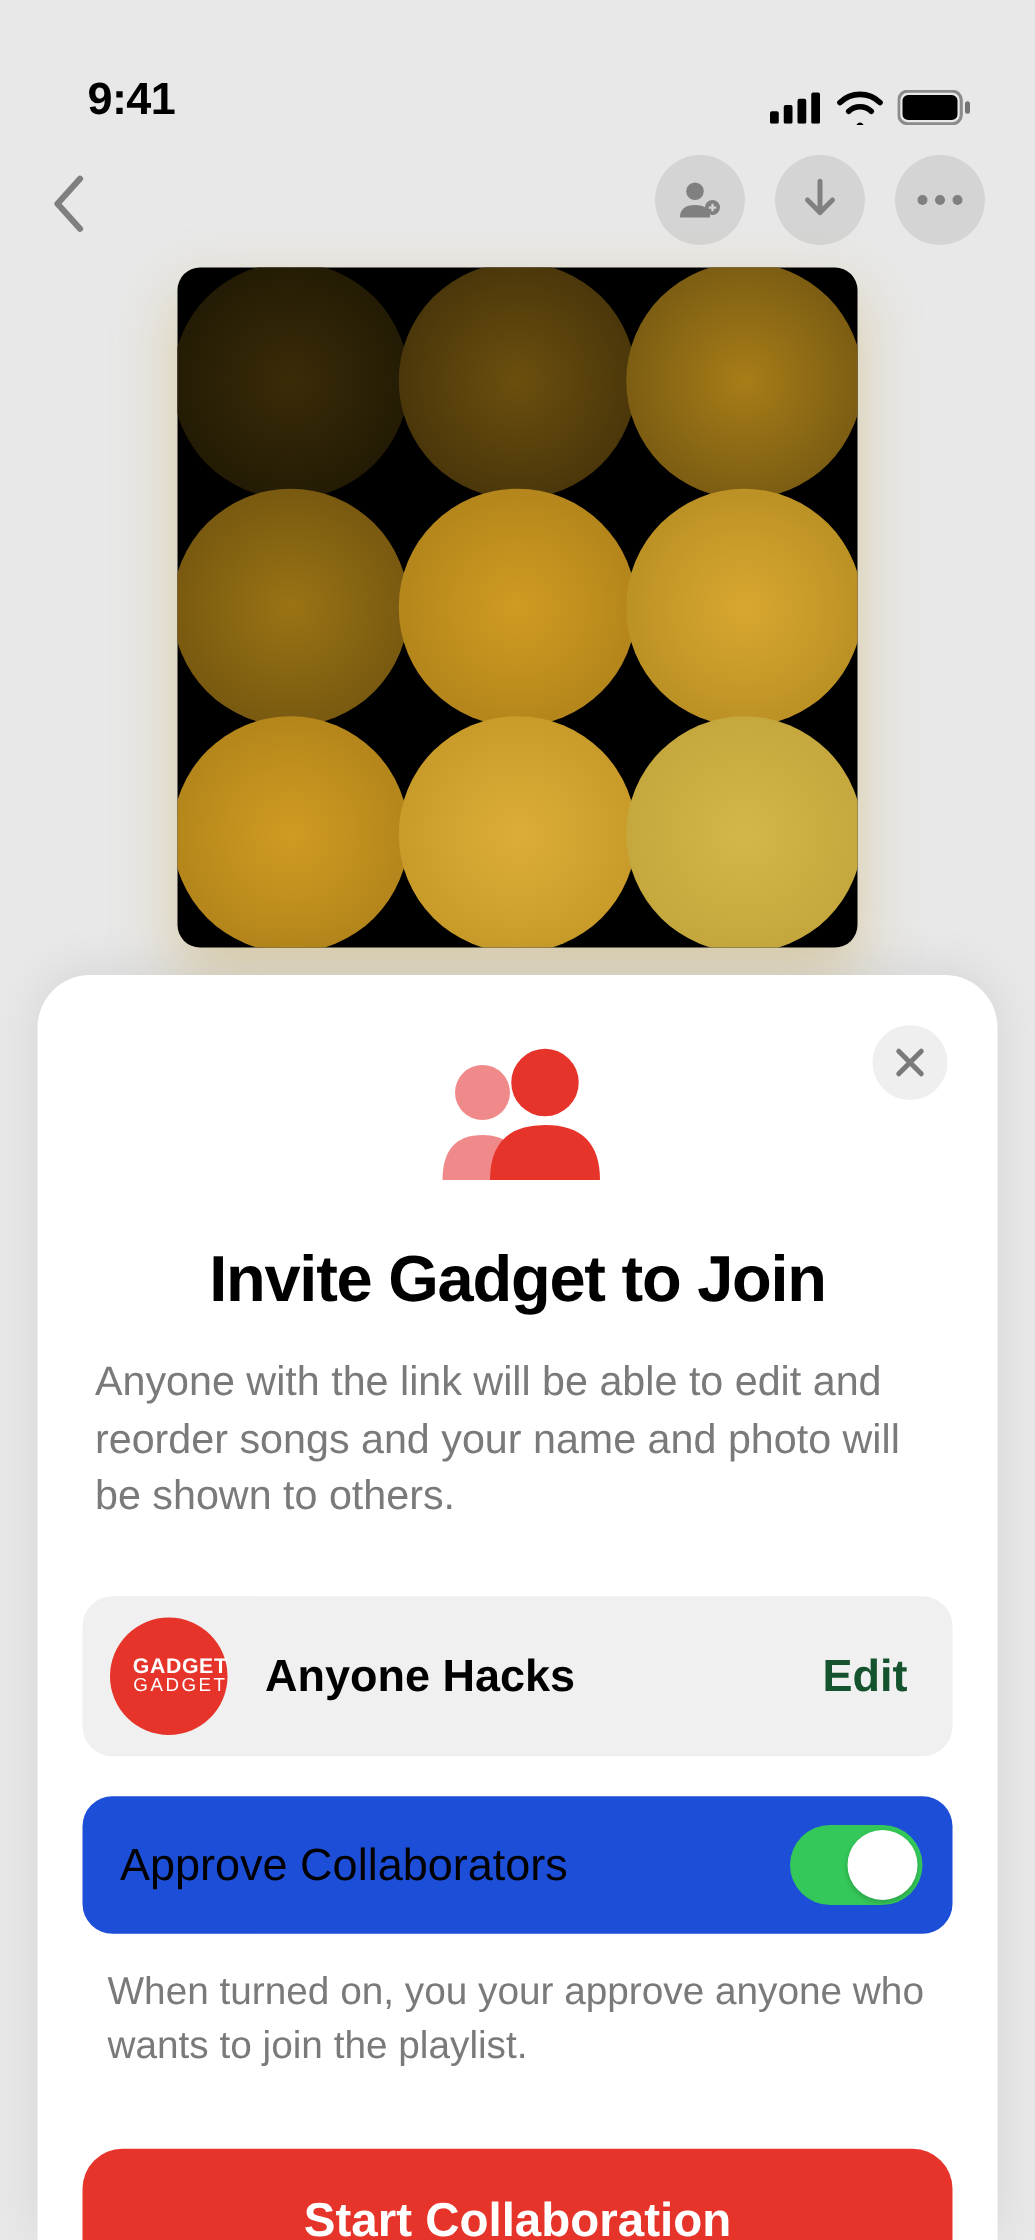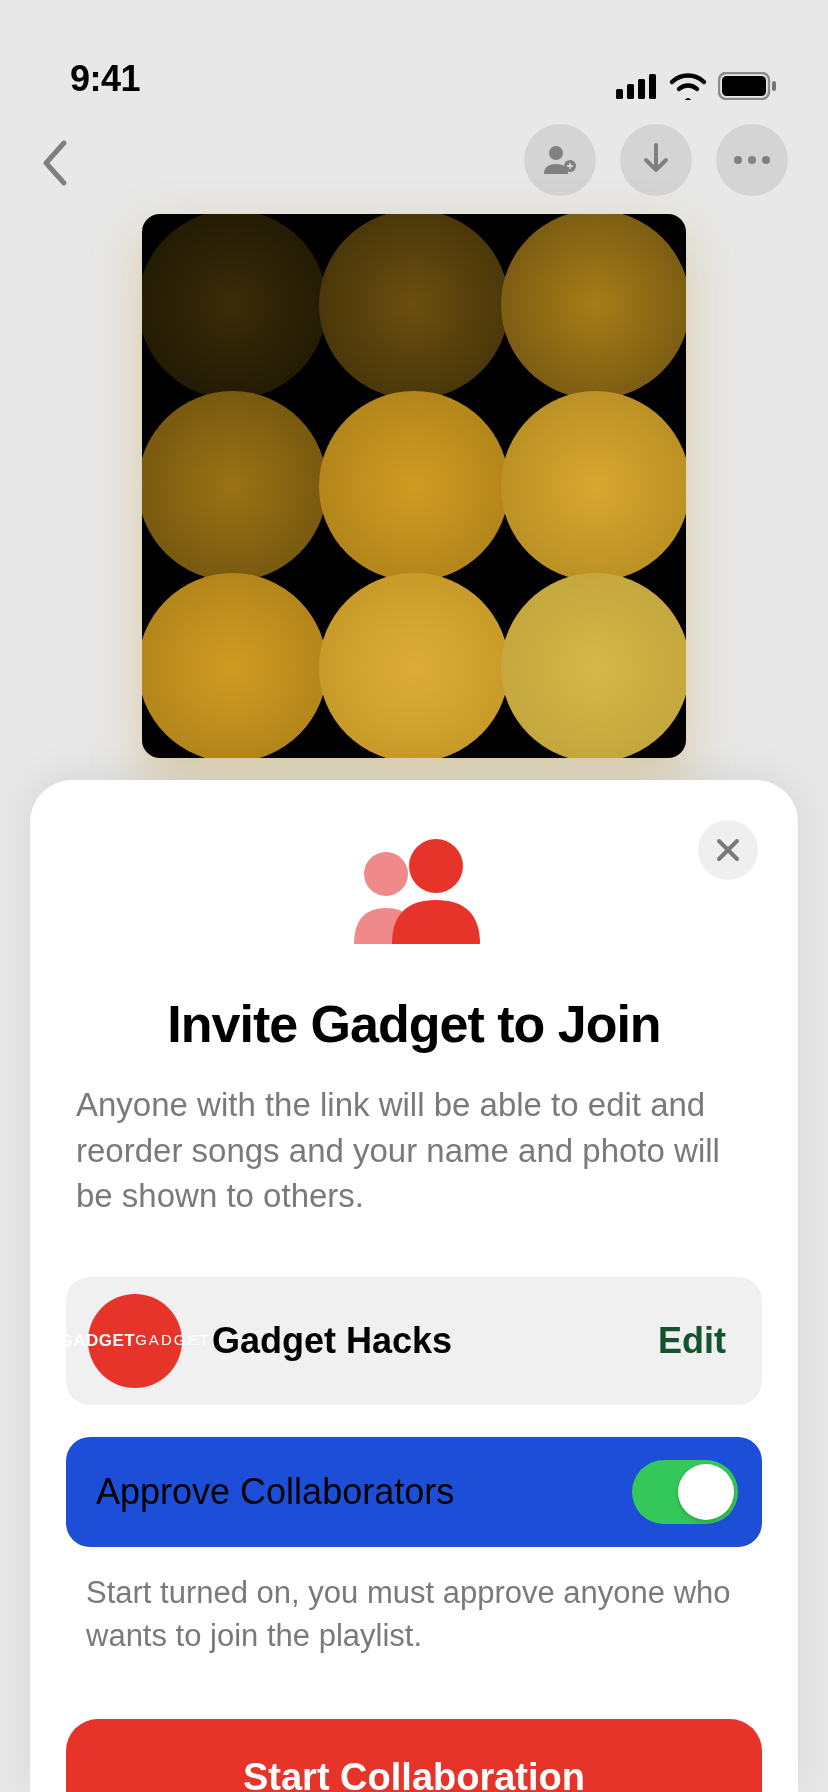--- a/index.html
+++ b/index.html
@@ -148,22 +148,22 @@
     align-items: center;
     padding: 0 36px 0 22px;
     margin-bottom: 32px;
   }
   .avatar {
     width: 94px;
     height: 94px;
     border-radius: 50%;
     background: #e6342a;
     display: flex;
-    flex-direction: row;
-    align-items: center;
+    flex-direction: column;
+    align-items: flex-end;
     justify-content: center;
     color: #fff;
     font-weight: 700;
     line-height: 0.95;
     margin-right: 30px;
     flex-shrink: 0;
   }
   .avatar .l1 { font-size: 17px; letter-spacing: 0.5px; }
   .avatar .l2 { font-size: 15px; font-weight: 400; letter-spacing: 2px; }
   .user-name {
@@ -316,27 +316,27 @@
   </div>
 
   <h1 class="sheet-title">Invite Gadget to Join</h1>
   <p class="sheet-desc">Anyone with the link will be able to edit and reorder songs and your name and photo will be shown to others.</p>
 
   <div class="user-row">
     <div class="avatar">
       <span class="l1">GADGET</span>
       <span class="l2">GADGET</span>
     </div>
-    <div class="user-name">Gadget Hacks</div>
+    <div class="user-name">Anyone Hacks</div>
     <div class="edit-link">Edit</div>
   </div>
 
   <div class="toggle-row">
     <div class="toggle-label">Approve Collaborators</div>
     <div class="switch">
       <div class="knob"></div>
     </div>
   </div>
 
-  <p class="toggle-note">Start turned on, you must approve anyone who wants to join the playlist.</p>
+  <p class="toggle-note">When turned on, you your approve anyone who wants to join the playlist.</p>
 
   <div class="primary-btn">Start Collaboration</div>
 </div>
 
 </body></html>

